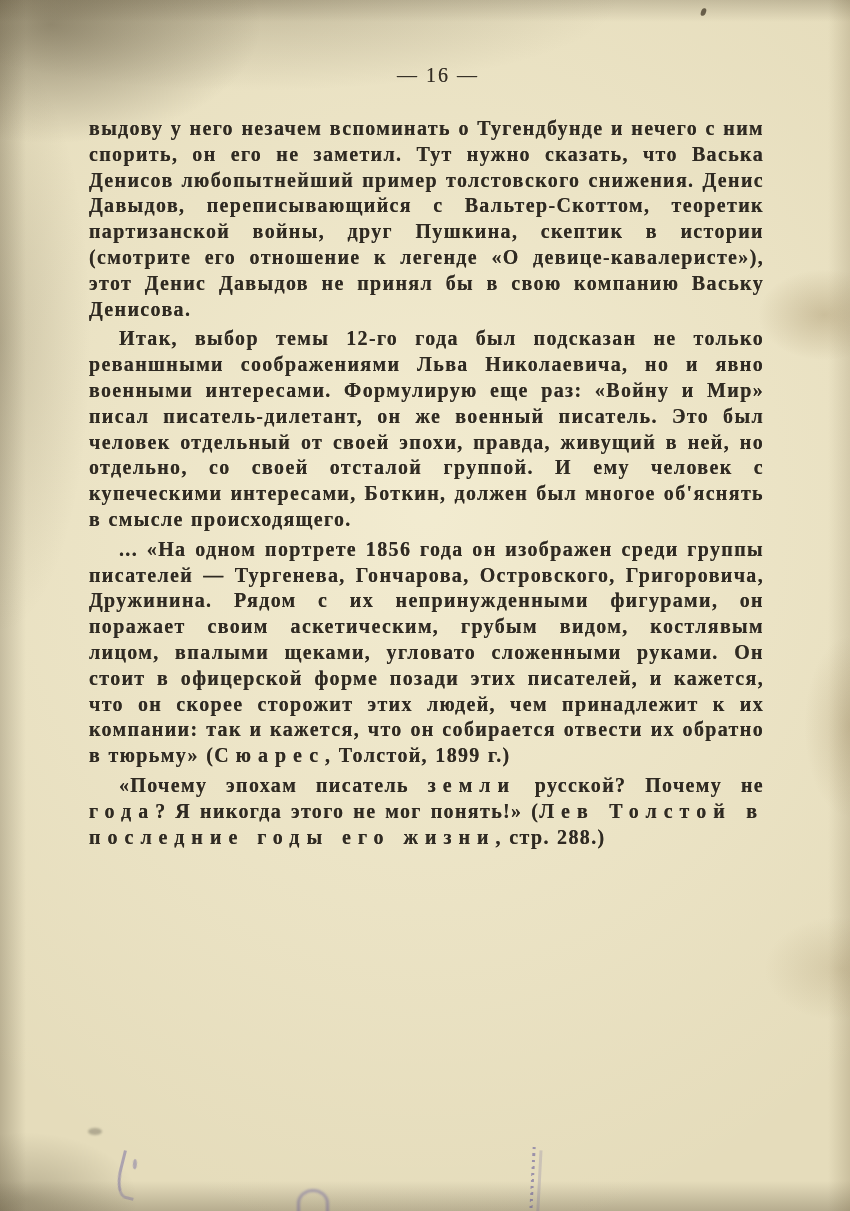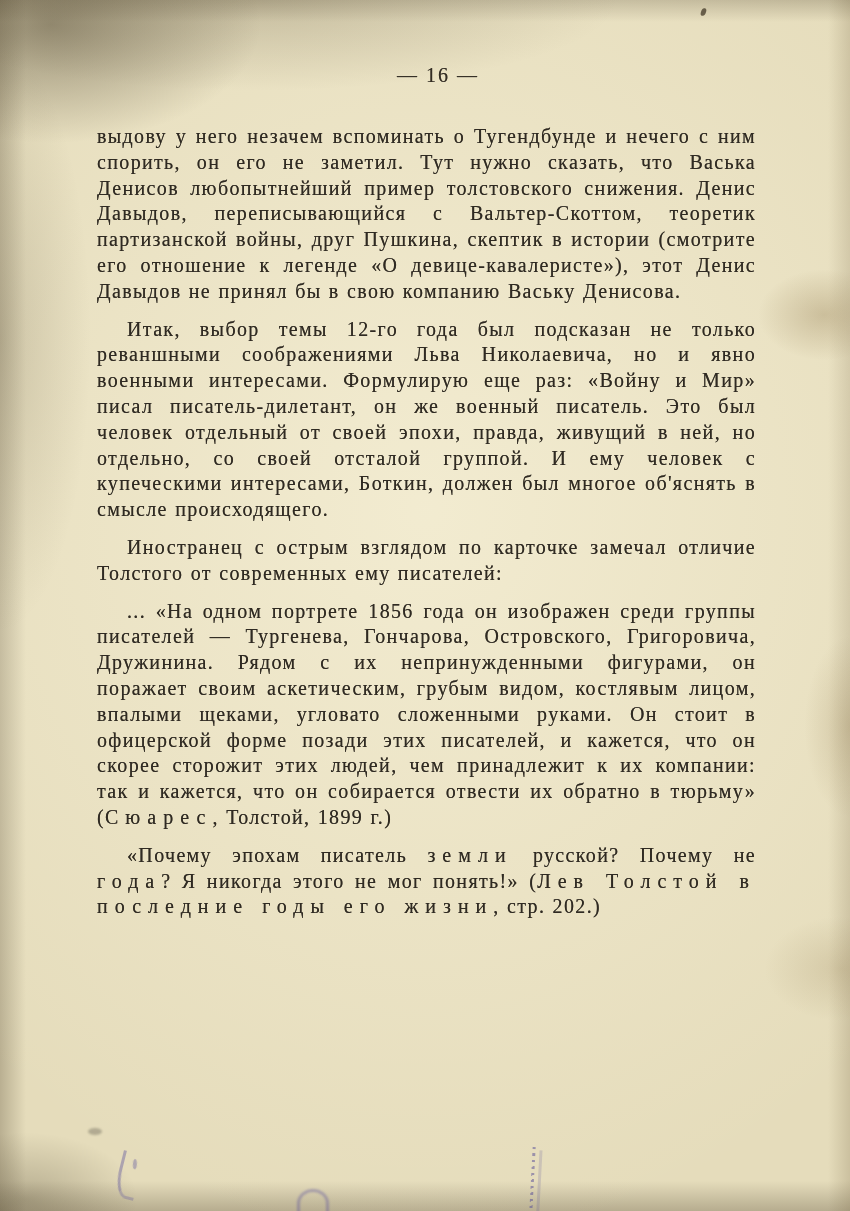--- a/index.html
+++ b/index.html
@@ -53,22 +53,23 @@
     font-size: 20px;
     line-height: 25.8px;
     letter-spacing: 1.35px;
     word-spacing: 1px;
     text-align: justify;
     hyphens: auto;
     -webkit-hyphens: auto;
     text-shadow: 0 0 0.6px rgba(47,42,34,0.7);
   }
   .para {
-    margin: 12px;
+    margin: 4px;
     padding: 0;
+    font-weight: bold;
   }
   .para.indent {
     text-indent: 30px;
   }
   .spaced {
     letter-spacing: 7px;
   }
   
   .stamp {
     position: absolute;
@@ -139,23 +140,22 @@
 </style>
 </head>
 <body>
 
 <div class="page">
   <div class="page-number">— 16 —</div>
 
   <div class="text-block">
       <p class="para"><span>выдову у него незачем вспоминать о Тугендбунде и нечего с ним спорить, он его не заметил. Тут нужно сказать, что Васька Денисов любопытнейший пример толстовского снижения. Денис Давыдов, переписывающийся с Вальтер-Скоттом, теоретик партизанской войны, друг Пушкина, скептик в истории (смотрите его отношение к легенде «О девице-кавалеристе»), этот Денис Давыдов не принял бы в свою компанию Ваську Денисова.</span></p>
       <p class="para indent"><span>Итак, выбор темы 12-го года был подсказан не только реваншными соображениями Льва Николаевича, но и явно военными интересами. Формулирую еще раз: «Войну и Мир» писал писатель-дилетант, он же военный писатель. Это был человек отдельный от своей эпохи, правда, живущий в ней, но отдельно, со своей отсталой группой. И ему человек с купеческими интересами, Боткин, должен был многое об'яснять в смысле происходящего.</span></p>
-      <p class="para indent"><span>Иностранец с острым взглядом по карточке замечал отличие Толстого от современных ему писателей:</span></p>
       <p class="para indent"><span>... «На одном портрете 1856 года он изображен среди группы писателей — Тургенева, Гончарова, Островского, Григоровича, Дружинина. Рядом с их непринужденными фигурами, он поражает своим аскетическим, грубым видом, костлявым лицом, впалыми щеками, угловато сложенными руками. Он стоит в офицерской форме позади этих писателей, и кажется, что он скорее сторожит этих людей, чем принадлежит к их компании: так и кажется, что он собирается отвести их обратно в тюрьму» (</span><span class="spaced">Сюарес</span><span>, Толстой, 1899 г.)</span></p>
-      <p class="para indent"><span>«Почему эпохам писатель </span><span class="spaced">земли</span><span> русской? Почему не </span><span class="spaced">года</span><span>? Я никогда этого не мог понять!» (</span><span class="spaced">Лев Толстой в последние годы его жизни</span><span>, стр. 202.)</span></p>
+      <p class="para indent"><span>«Почему эпохам писатель </span><span class="spaced">земли</span><span> русской? Почему не </span><span class="spaced">года</span><span>? Я никогда этого не мог понять!» (</span><span class="spaced">Лев Толстой в последние годы его жизни</span><span>, стр. 288.)</span></p>
     </div>
 
   <div class="speck-a"></div>
   <div class="speck-b"></div>
   <div class="stamp stamp-a"></div>
   <div class="stamp stamp-b"></div>
   <div class="stamp stamp-c"></div>
 </div>
 
 </body></html>

